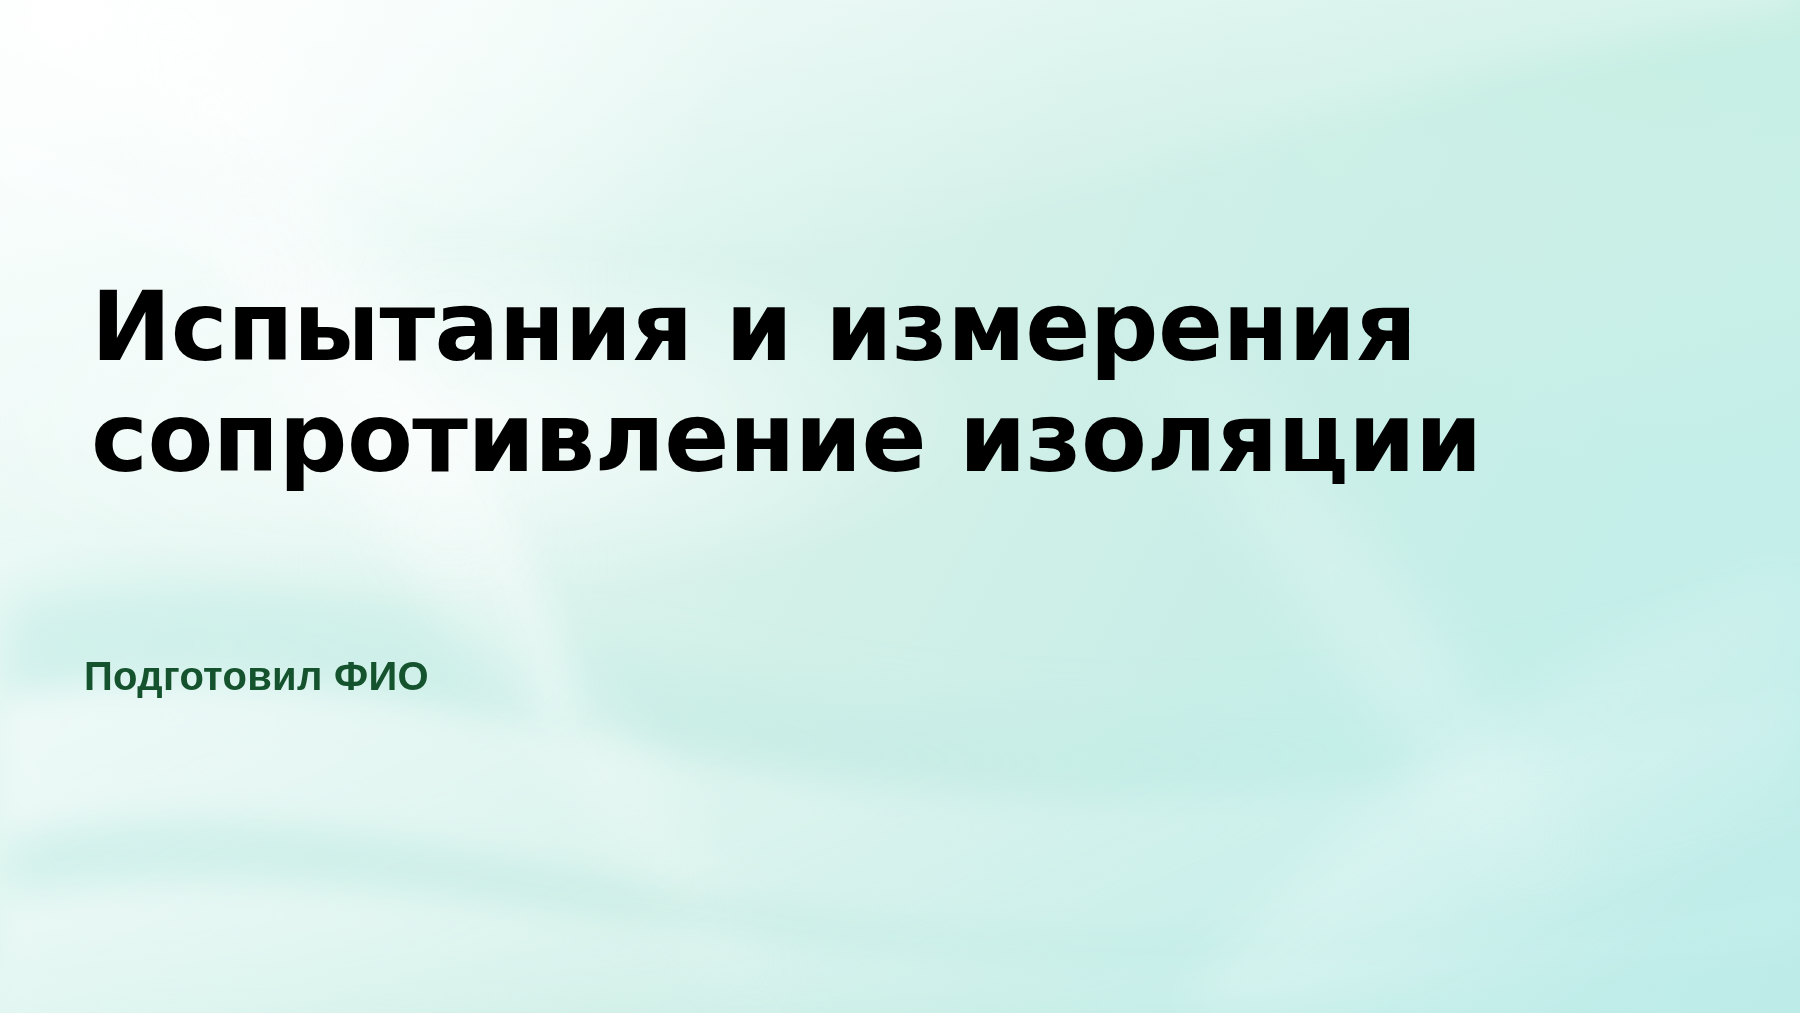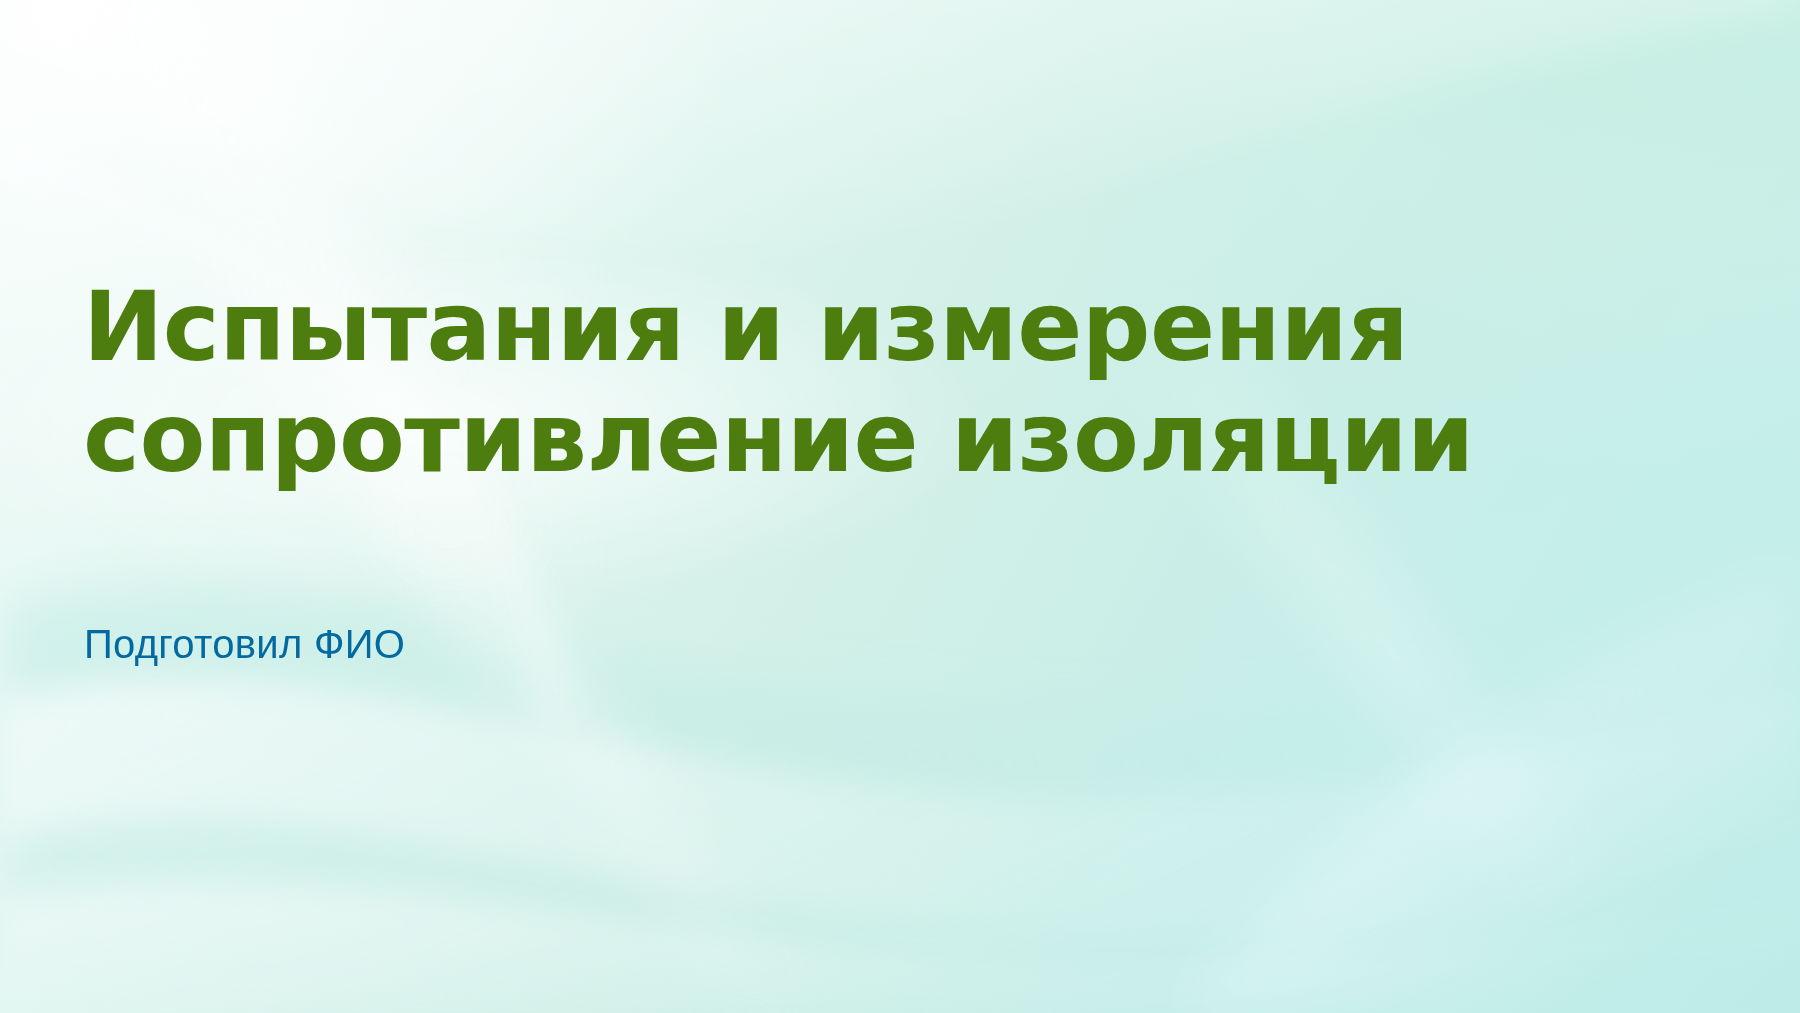--- a/index.html
+++ b/index.html
@@ -130,40 +130,40 @@
     position: absolute;
     left: 82px;
     top: 0;
     width: 1450px;
     height: 100%;
   }
 
   .title {
     position: absolute;
     top: 272px;
-    left: 1px;
+    left: 9px;
     width: 1440px;
     margin: 0;
-    color: #4d7c0f;
+    color: #000000;
     font-family: "DejaVu Sans", sans-serif;
     font-weight: 700;
     font-size: 96px;
     line-height: 1.16;
     letter-spacing: -0.5px;
     white-space: pre-line;
   }
 
   .subtitle {
     position: absolute;
-    top: 618px;
+    top: 650px;
     left: 2px;
     margin: 0;
-    color: #0369a1;
+    color: #14532d;
     font-family: "Liberation Sans", sans-serif;
-    font-weight: 400;
+    font-weight: 700;
     font-size: 40px;
     line-height: 1.3;
     letter-spacing: 0.3px;
   }
 </style>
 </head>
 <body>
 
 <div class="slide">
 

